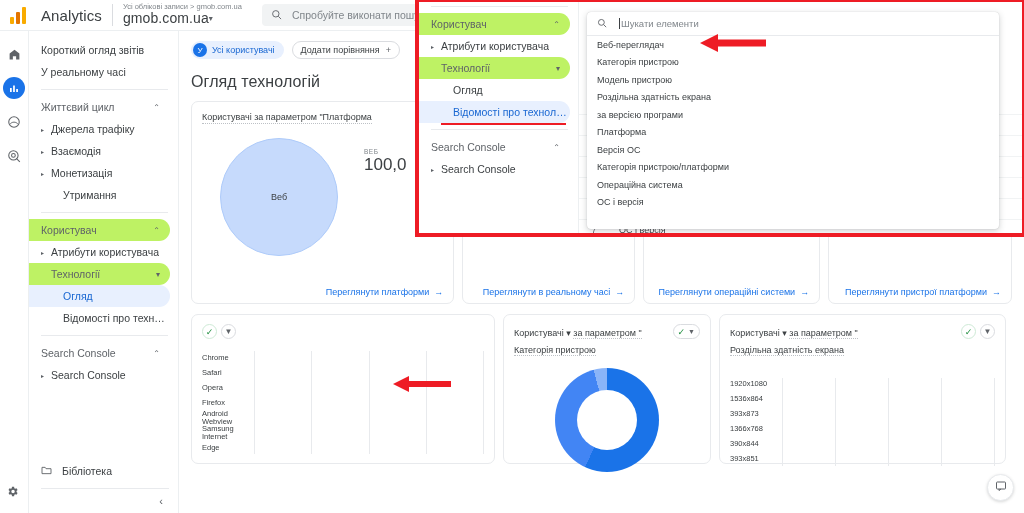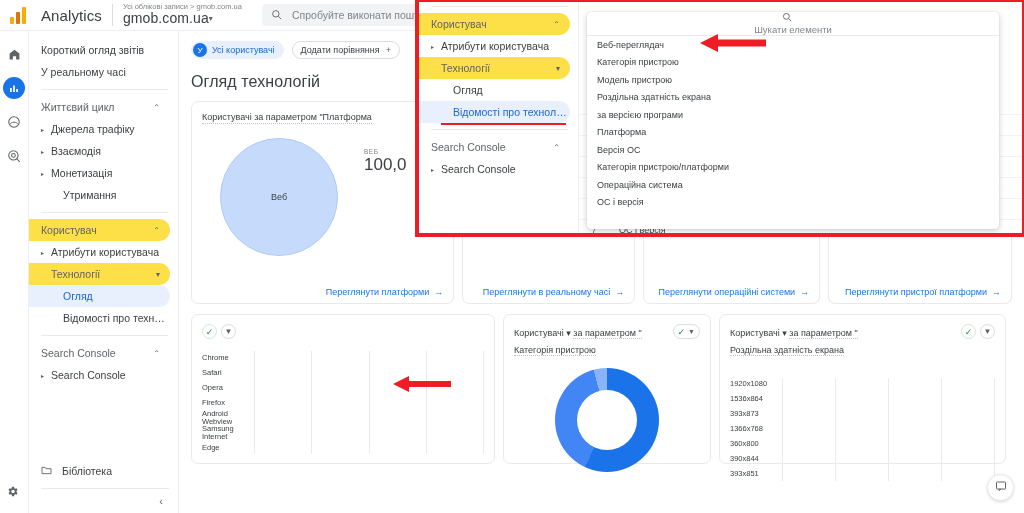--- a/index.html
+++ b/index.html
@@ -61,21 +61,21 @@
   .nav-item {
     height: 22px; display: flex; align-items: center;
     padding-left: 12px; color: #3c4043; white-space: nowrap;
     border-radius: 0 11px 11px 0; margin-right: 8px;
   }
   .nav-item .arrow {
     width: 10px; font-size: 6px; color: #5f6368; flex: 0 0 10px;
   }
   .nav-item .lbl { overflow: hidden; text-overflow: ellipsis; }
   .nav-item.section { color: #5f6368; justify-content: space-between; padding-right: 10px; }
-  .nav-item.section.shaded { background: #fde047; }
+  .nav-item.section.shaded { background: #bef264; }
   .nav-item.indent { padding-left: 34px; }
   .nav-item.sel { background: #e8f0fe; color: #1967d2; }
   .nav-item.sel .lbl { color: #1967d2; }
   .nav-sep { height: 1px; background: #e8eaed; margin: 6px 10px 6px 12px; }
   .chev { font-size: 8px; color: #5f6368; }
   .nav-bottom { position: absolute; bottom: 6px; left: 0; width: 150px; }
   .nav-collapse { text-align: right; padding-right: 16px; color: #5f6368; font-size: 11px; }
   .lib-row { display: flex; align-items: center; padding-left: 12px; height: 22px; color: #3c4043; }
   .lib-row .folder { margin-right: 10px; color: #5f6368; font-size: 11px; }
 
@@ -183,21 +183,21 @@
   .behind-list { position: absolute; left: 160px; top: 0; width: 443px; height: 231px; }
   .behind-row { display: flex; align-items: center; height: 21px; border-bottom: 1px solid #f1f3f4; font-size: 9px; color: #5f6368; }
   .behind-num { width: 30px; text-align: center; color: #5f6368; }
   .behind-txt { color: #3c4043; padding-left: 10px; }
 
   .menu-panel {
     position: absolute; left: 8px; top: 10px; width: 412px; height: 217px;
     background: #fff; border-radius: 4px;
     box-shadow: 0 2px 6px rgba(60,64,67,.25), 0 0 1px rgba(60,64,67,.3);
   }
-  .menu-search { display: flex; align-items: center; height: 24px; border-bottom: 1px solid #e8eaed; padding: 0 10px; flex-direction: column; }
+  .menu-search { display: flex; align-items: center; height: 24px; border-bottom: 1px solid #e8eaed; padding: 0 10px; }
   .menu-search .mi { color: #5f6368; font-size: 10px; margin-right: 12px; }
   .menu-search .mp { color: #80868b; font-size: 9.5px; }
   .menu-search .caret-bar { width: 1px; height: 11px; background: #3c4043; margin-right: 1px;}
   .menu-item { height: 17.5px; display: flex; align-items: center; padding-left: 10px; font-size: 9px; color: #3c4043; }
 
   .arrow-red { position: absolute; z-index: 60; }
   .arrow-red svg { display: block; }
 </style>
 </head>
 <body>
@@ -517,24 +517,20 @@
             <span class="blabel">1536x864</span>
             <span class="btrack"><span class="bfill" style="width:52%"></span></span>
           </div>
         <div class="brow">
             <span class="blabel">393x873</span>
             <span class="btrack"><span class="bfill" style="width:48%"></span></span>
           </div>
         <div class="brow">
             <span class="blabel">1366x768</span>
             <span class="btrack"><span class="bfill" style="width:31%"></span></span>
-          </div>
-        <div class="brow">
-            <span class="blabel">360x800</span>
-            <span class="btrack"><span class="bfill" style="width:24%"></span></span>
           </div>
         <div class="brow">
             <span class="blabel">390x844</span>
             <span class="btrack"><span class="bfill" style="width:23%"></span></span>
           </div>
         <div class="brow">
             <span class="blabel">393x851</span>
             <span class="btrack"><span class="bfill" style="width:22%"></span></span>
           </div>
       </div>

